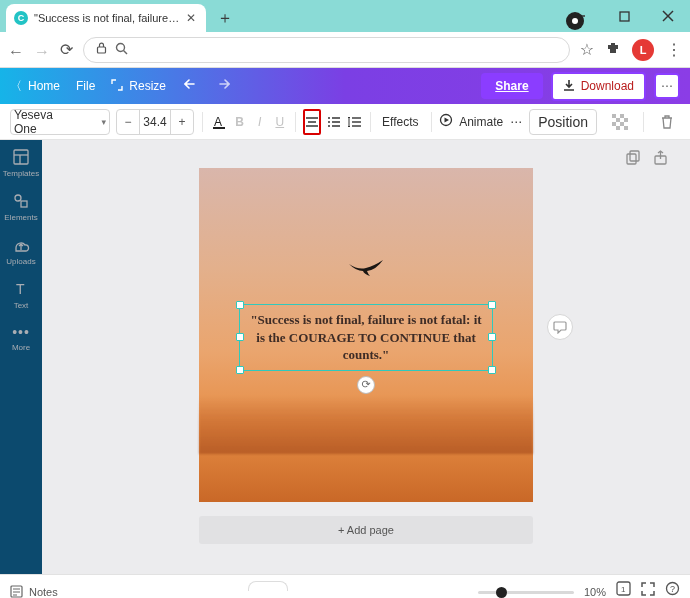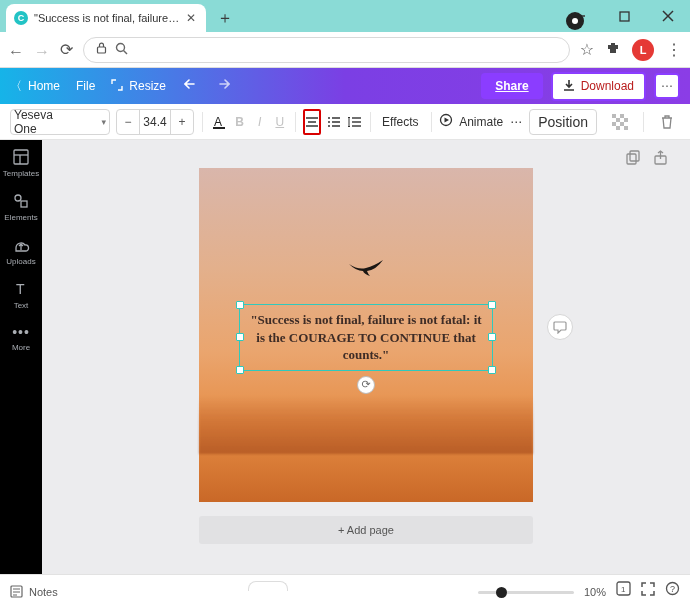--- a/index.html
+++ b/index.html
@@ -48,21 +48,21 @@
   .tbsep{width:1px;height:20px;background:#e5e5e5;margin:0 2px;}
   .align-box{border:2px solid #d80000;border-radius:2px;}
   .effects{color:#333;font-size:12px;padding:0 4px;}
   .animate{display:flex;align-items:center;gap:6px;font-size:12px;}
   .toolbar-right{margin-left:auto;display:flex;align-items:center;gap:10px;}
   .posbtn{font-size:14px;border:1px solid #d6d6d6;border-radius:4px;padding:4px 8px;}
   .trash{color:#888;}
 
   
   .app-body{display:flex;height:calc(598px - 32px - 36px - 36px - 36px - 24px);}
-  .sidepanel{width:42px;background:#000000;display:flex;flex-direction:column;align-items:center;padding-top:8px;gap:14px;color:#a9adb3;font-size:8px;}
+  .sidepanel{width:42px;background:#0c4a6e;display:flex;flex-direction:column;align-items:center;padding-top:8px;gap:14px;color:#a9adb3;font-size:8px;}
   .sp-item{display:flex;flex-direction:column;align-items:center;gap:3px;cursor:pointer;}
   .sp-item svg{display:block;}
   .canvas-area{flex:1;background:#ececee;display:flex;flex-direction:column;align-items:center;overflow:auto;position:relative;}
   .corner-icons{position:absolute;right:22px;top:10px;display:flex;gap:12px;color:#8e8e8e;}
   .design{margin-top:28px;width:334px;height:334px;position:relative;background:linear-gradient(180deg,#d9b6ab 0%,#e3b08c 30%,#eaa56e 55%,#e68c44 78%,#c96827 100%);}
   .cloudband{position:absolute;left:0;right:0;bottom:48px;height:58px;background:linear-gradient(180deg,rgba(176,80,30,0) 0%,rgba(176,80,30,.35) 40%,rgba(150,60,20,.5) 100%);filter:blur(1px);}
   .bird{position:absolute;left:50%;top:90px;transform:translateX(-50%);}
   .quote-box{position:absolute; left:40px; right:40px; top:136px; border:1px solid #2fc9bd; background:rgba(255,255,255,0);}
   .quote-box .handle{position:absolute;width:8px;height:8px;border:1px solid #2fc9bd;background:#fff;border-radius:1px;}
   .h-nw{left:-4px;top:-4px}.h-ne{right:-4px;top:-4px}.h-sw{left:-4px;bottom:-4px}.h-se{right:-4px;bottom:-4px}

